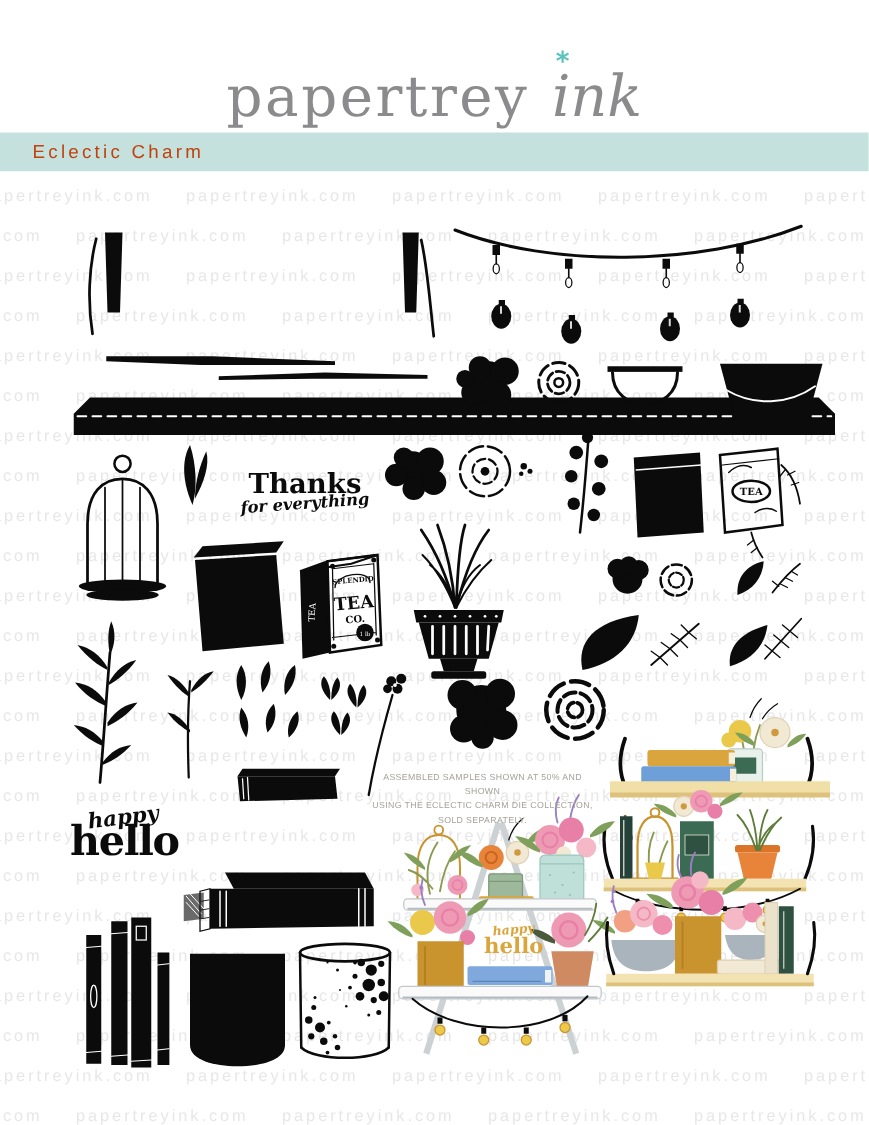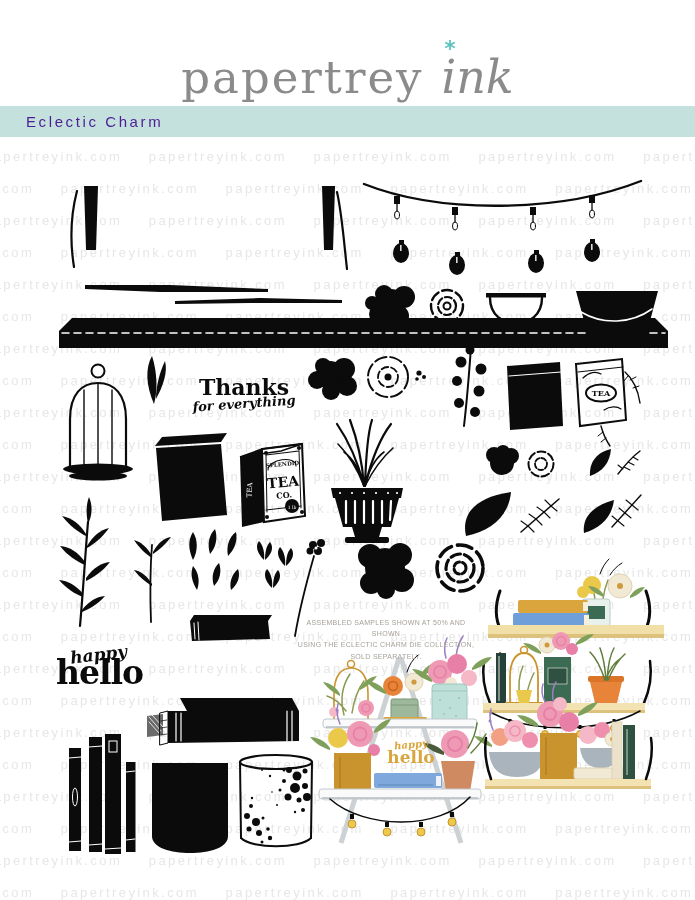--- a/index.html
+++ b/index.html
@@ -5,21 +5,21 @@
   html,body{margin:0;padding:0;background:#fff;}
   body{width:695px;height:900px;overflow:hidden;font-family:"Liberation Sans",sans-serif;}
   .page{position:relative;width:695px;height:900px;background:#fff;overflow:hidden;}
 
   
   .logo{position:absolute;top:12px;left:0;width:100%;height:92px;display:flex;align-items:flex-end;justify-content:center;color:#8b8b8d;z-index:3;}
   .logo .serif{font:400 45px "DejaVu Serif",serif;letter-spacing:2px;}
   .logo .ink{position:relative;font:italic 400 46px "DejaVu Serif",serif;margin-left:18px;}
   .logo .ink-dot{position:absolute;top:-13px;left:3px;font:700 21px "DejaVu Sans",sans-serif;color:#5bc2be;font-style:normal;}
 
-  .banner{position:absolute;top:106px;left:0;width:695px;height:31px;background:#c4e1dd;display:flex;align-items:center;justify-content:space-between;padding:0 26px;box-sizing:border-box;color:#4c1d95;font-size:15px;letter-spacing:2.6px;z-index:3;}
+  .banner{position:absolute;top:106px;left:0;width:695px;height:31px;background:#c4e1dd;display:flex;align-items:center;justify-content:space-between;padding:0 26px;box-sizing:border-box;color:#c2410c;font-size:15px;letter-spacing:2.6px;z-index:3;}
 
   
   .watermark{position:absolute;top:141px;left:0;right:0;bottom:0;overflow:hidden;z-index:0;}
   .wm-row{white-space:nowrap;height:32px;line-height:32px;font-size:13px;letter-spacing:2.4px;color:#e7e7e7;margin-left:-16px;}
   .wm-row.odd{margin-left:-104px;}
 
   .stamps{position:absolute;top:0;left:0;z-index:1;}
 
   
   .sentiment-thanks{position:absolute;left:190px;top:356px;width:108px;z-index:2;color:#0b0b0b;text-align:center;margin-top:20px;}

